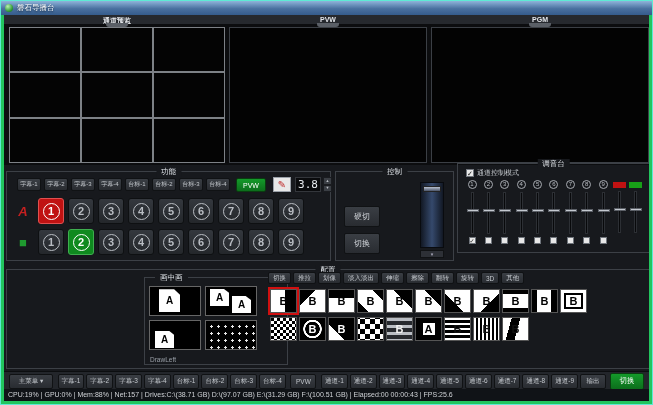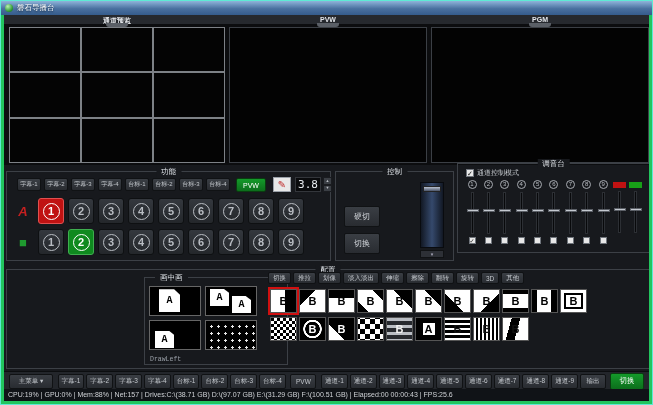--- a/index.html
+++ b/index.html
@@ -93,21 +93,21 @@
     background:linear-gradient(140deg,#5a7a33,#2f4a1e 35%,#7fa04a 60%,#24381a); }
   .fld-label{ position:absolute; font-size:7px; color:#bfc3c8; }
   .fld-input{ position:absolute; height:10px; background:#0d0f12; border:1px solid #4a4e55; color:#c8ccd2;
     font-size:6.5px; padding:0 2px; }
   #desc-area{ position:absolute; left:22px; top:40px; width:101px; height:26px; background:#0d0f12;
     border:1px solid #4a4e55; color:#c8ccd2; font-size:6.5px; resize:none; }
   .cbrow{ position:absolute; left:6px; display:flex; gap:3px; align-items:center; }
   #btn-start{ position:absolute; left:52px; top:66px; width:66px; height:19px; font-size:9px; color:#d5d9de;
     background:linear-gradient(#3a3e44,#292c31); border:1px solid #101214; border-radius:2px; }
 
-  #pip-group{ position:absolute; left:137px; top:7px; width:144px; height:88px; border:1px solid #3c4046;font-family:Liberation Mono, monospace; }
+  #pip-group{ position:absolute; left:137px; top:7px; width:144px; height:88px; border:1px solid #3c4046; }
   #pip-tiles{ position:absolute; left:4px; top:8px; width:110px; display:flex; flex-wrap:wrap; gap:4px; }
   .pip-tile{ width:52px; height:30px; background:#000; border:1px solid #666; position:relative; overflow:hidden; }
   .pip-dots{ background:radial-gradient(#e8e8e8 1px, transparent 1.4px) 2px 2px/7px 7px #000; }
   .doc{ position:absolute; background:#fff; color:#000; font-weight:bold; font-size:10px;
     display:flex; align-items:center; justify-content:center;
     clip-path:polygon(0 0,72% 0,100% 24%,100% 100%,0 100%); }
   #pip-caption{ position:absolute; left:5px; bottom:1px; font-size:6.5px; color:#9aa0a8; }
 
   #trans-area{ position:absolute; left:261px; top:2px; width:380px; height:94px; }
   #trans-tabs{ display:flex; gap:2px; }

